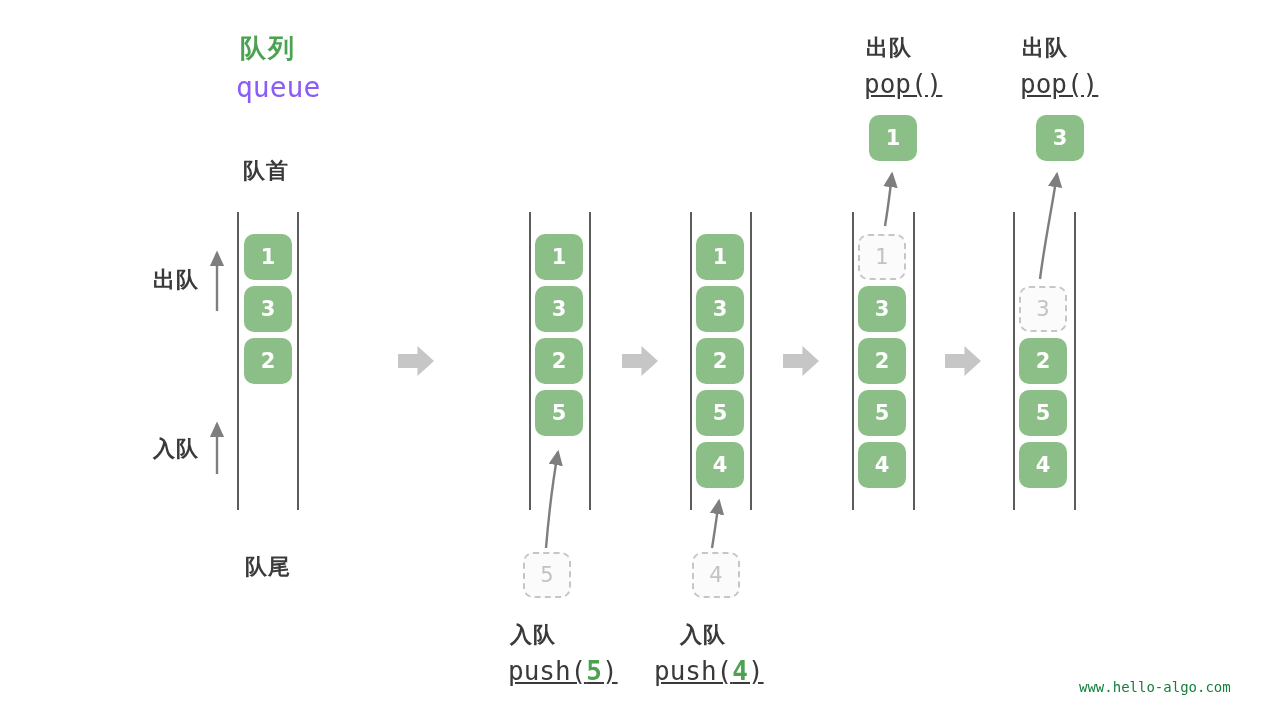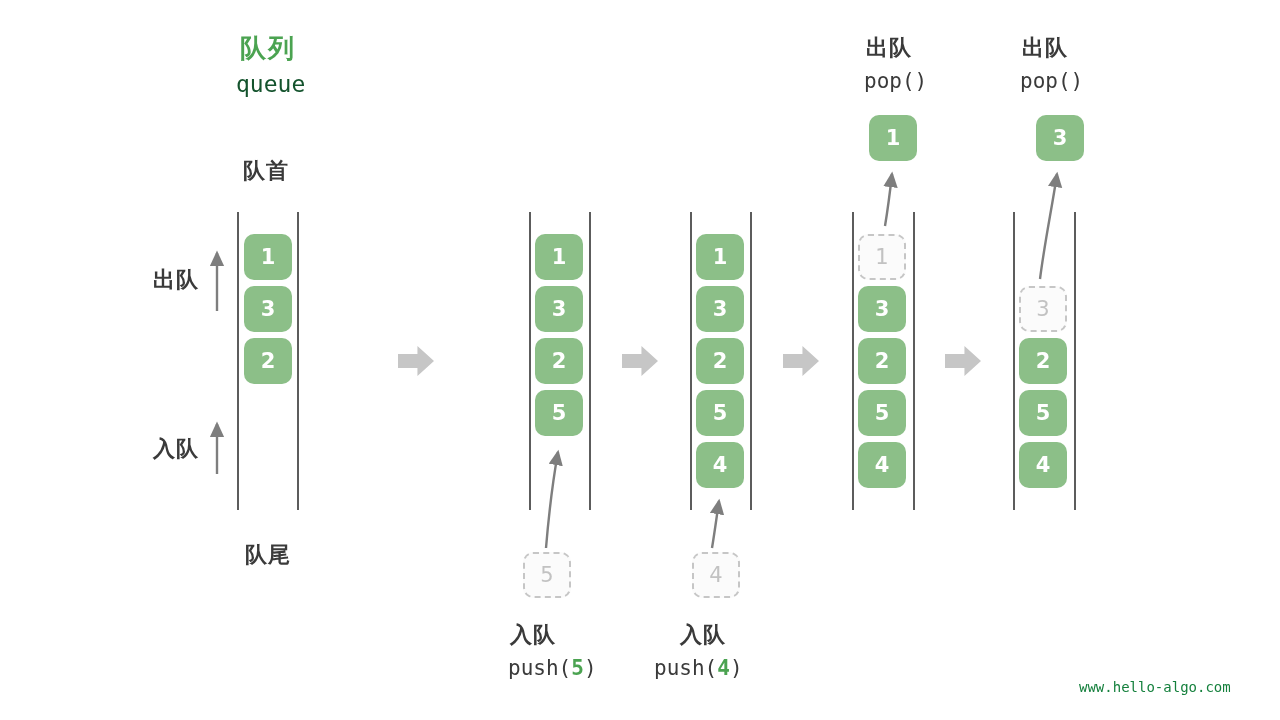--- a/index.html
+++ b/index.html
@@ -1,22 +1,22 @@
 <!DOCTYPE html>
 <html><head>
 <meta charset="utf-8">
 <style>
   * { margin:0; padding:0; box-sizing:border-box; }
   html,body { width:1280px; height:720px; background:#ffffff; overflow:hidden; }
   body { font-family:"Liberation Sans", sans-serif; color:#3a3a3a; position:relative; }
   .abs { position:absolute; }
   .cjk { font-weight:700; font-size:22px; color:#3a3a3a; letter-spacing:1px; }
-  .code { font-family:"DejaVu Sans Mono", monospace; font-size:21px; color:#3a3a3a; }
+  .code { font-family:"DejaVu Sans Mono", monospace; font-size:26px; color:#3a3a3a;text-decoration:underline; }
   .title-zh { font-size:26px; font-weight:700; color:#4BA351; letter-spacing:2px; }
-  .title-en { font-family:"DejaVu Sans Mono", monospace; font-size:23px; color:#14532d; }
+  .title-en { font-family:"DejaVu Sans Mono", monospace; font-size:28px; color:#8b5cf6; }
   .vline { width:2px; height:298px; top:212px; background:#5c5c5c; position:absolute; }
   .box {
     position:absolute; width:48px; height:46px; border-radius:10px;
     background:#8CBF88; color:#ffffff; font-weight:700; font-size:21px;
     display:flex; align-items:center; justify-content:center;
     font-family:"DejaVu Sans", sans-serif;
   }
   .ghost {
     background:#fbfbfb; border:2px dashed #c6c6c6; color:#c2c2c2; font-weight:400;
   }
@@ -30,21 +30,21 @@
   }
   svg.overlay { position:absolute; left:0; top:0; width:1280px; height:720px; pointer-events:none; }
 </style>
 </head>
 <body>
 
 <div class="abs title-zh" style="left:240px; top:31px;">队列</div>
 <div class="abs title-en" style="left:236px; top:71px;">queue</div>
 
 <div class="abs cjk" style="left:243px; top:156px;text-align:right;">队首</div>
-<div class="abs cjk" style="left:245px; top:540px;">队尾</div>
+<div class="abs cjk" style="left:245px; top:552px;">队尾</div>
 <div class="abs cjk" style="left:153px; top:265px;">出队</div>
 <div class="abs cjk" style="left:153px; top:434px;">入队</div>
 
 <div>
   <div class="vline" style="left:237px;"></div>
   <div class="vline" style="left:297px;"></div>
   <div class="box" style="left:244px; top:234px;">1</div>
   <div class="box" style="left:244px; top:286px;">3</div>
   <div class="box" style="left:244px; top:338px;">2</div>
 </div>

